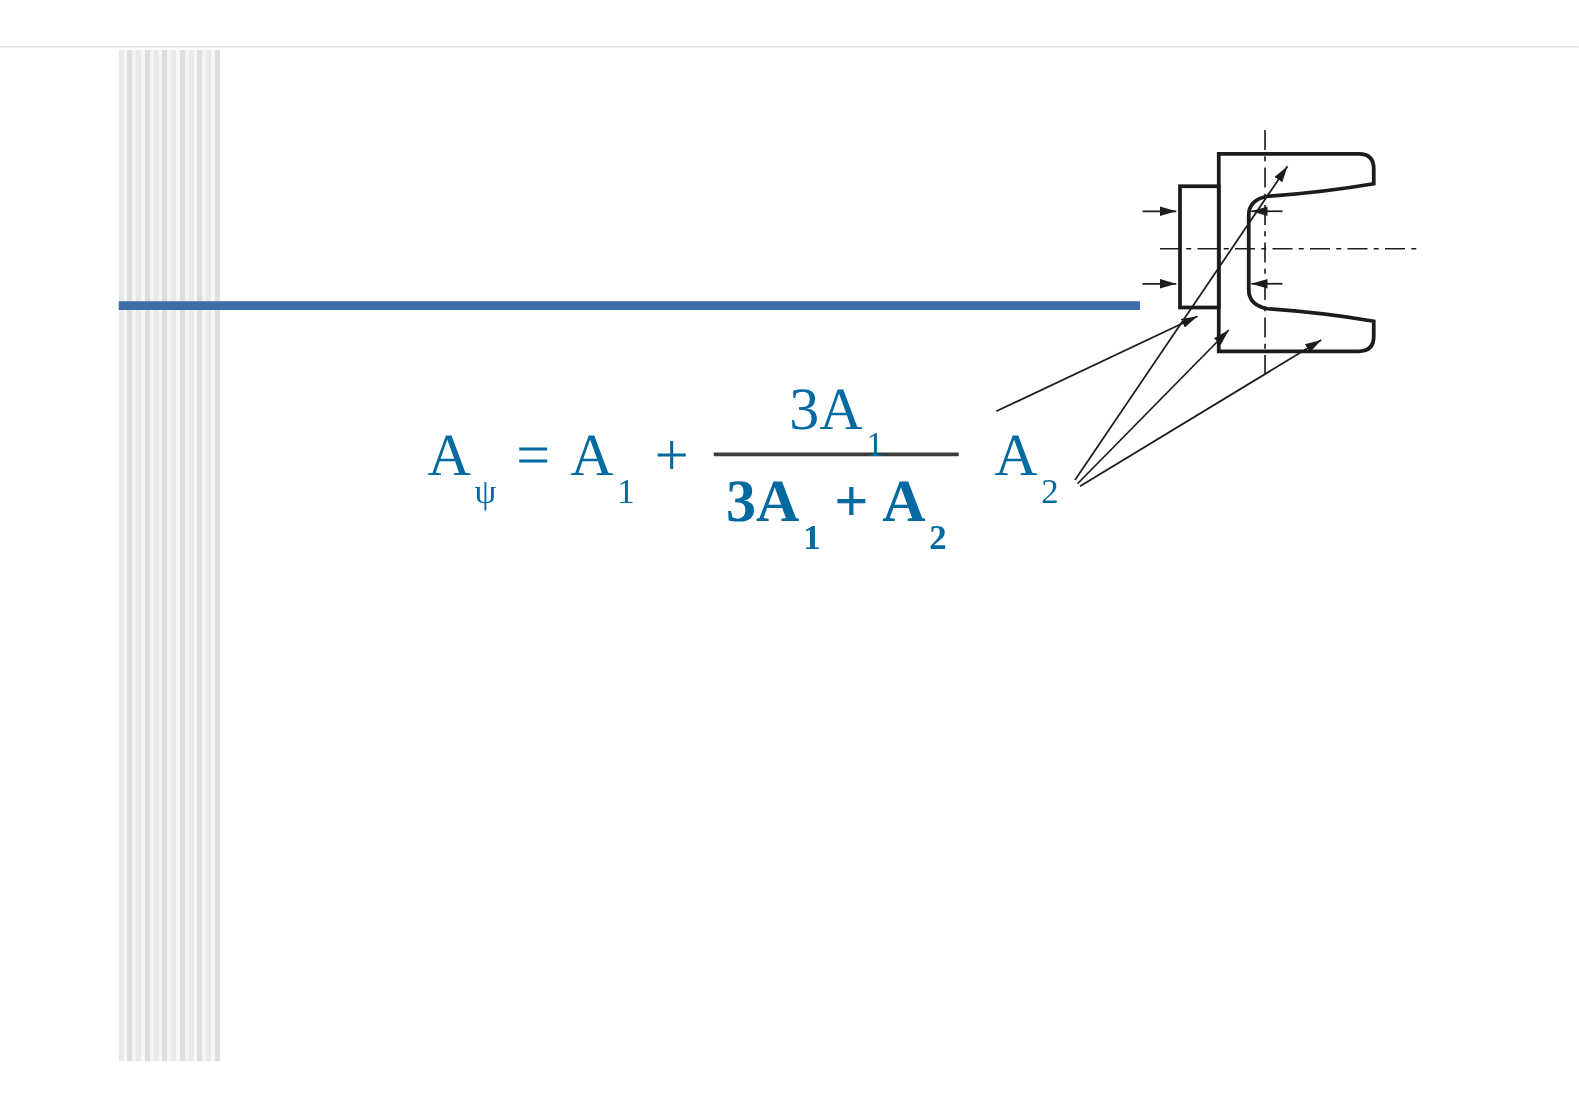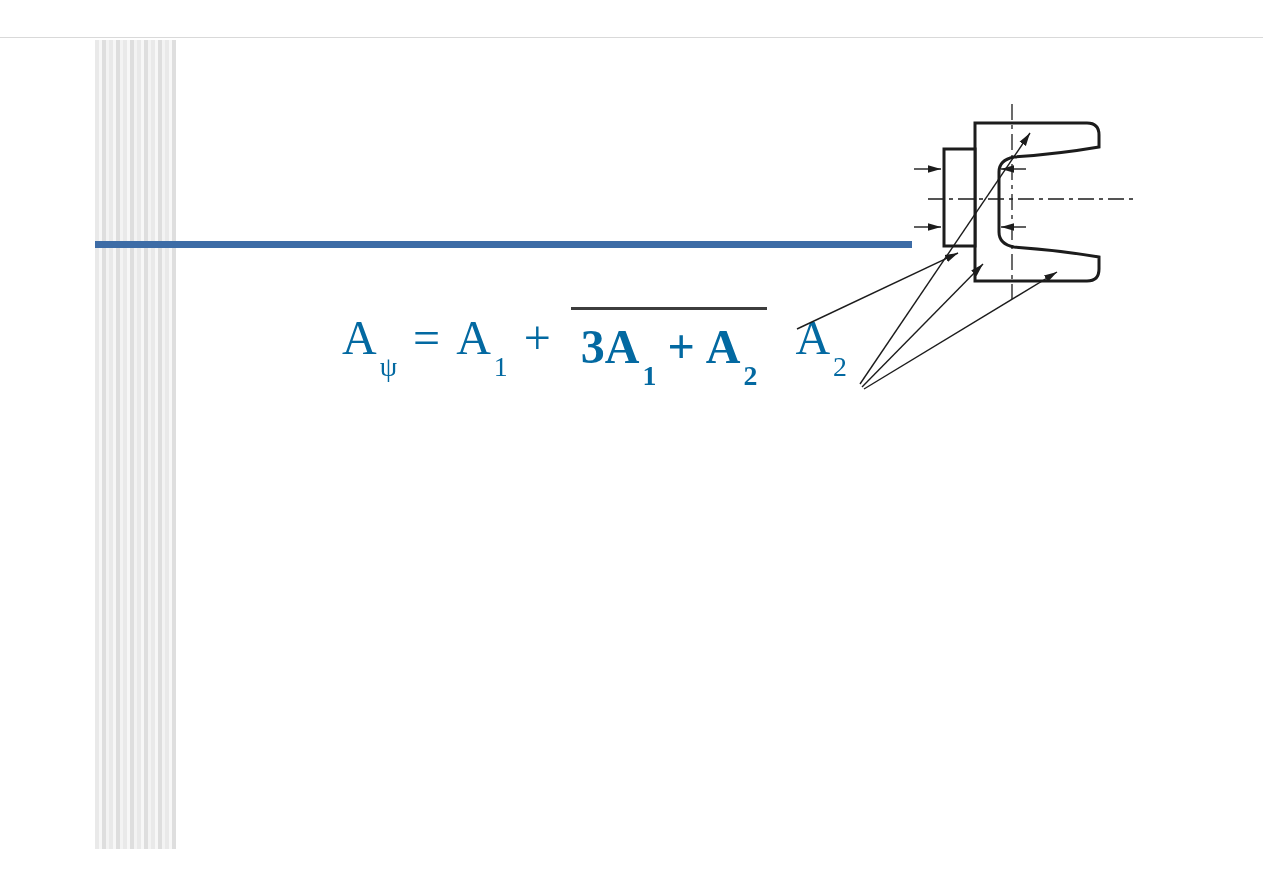--- a/index.html
+++ b/index.html
@@ -76,20 +76,21 @@
 <div class="top-rule"></div>
 <div class="stripe-band"></div>
 <div class="blue-rule"></div>
 
 <div class="formula">
   <span class="term"><span>A</span><sub>ψ</sub></span>
   <span class="op">=</span>
   <span class="term"><span>A</span><sub>1</sub></span>
   <span class="op">+</span>
   <span class="frac">
+    <span class="num"><span>3A</span><sub>1</sub></span>
     <span class="bar"></span>
     <span class="den"><span>3A</span><sub>1</sub><span class="den-op">+</span><span>A</span><sub>2</sub></span>
   </span>
   <span class="term term2"><span>A</span><sub>2</sub></span>
 </div>
 
 <svg class="overlay" width="1263" height="893" viewBox="0 0 1263 893">
   <defs>
     <marker id="ah" markerUnits="userSpaceOnUse" markerWidth="14" markerHeight="10" refX="13" refY="5" orient="auto">
       <path d="M13,5 L0,1.2 L0,8.8 Z" fill="#1c1c1c"></path>

